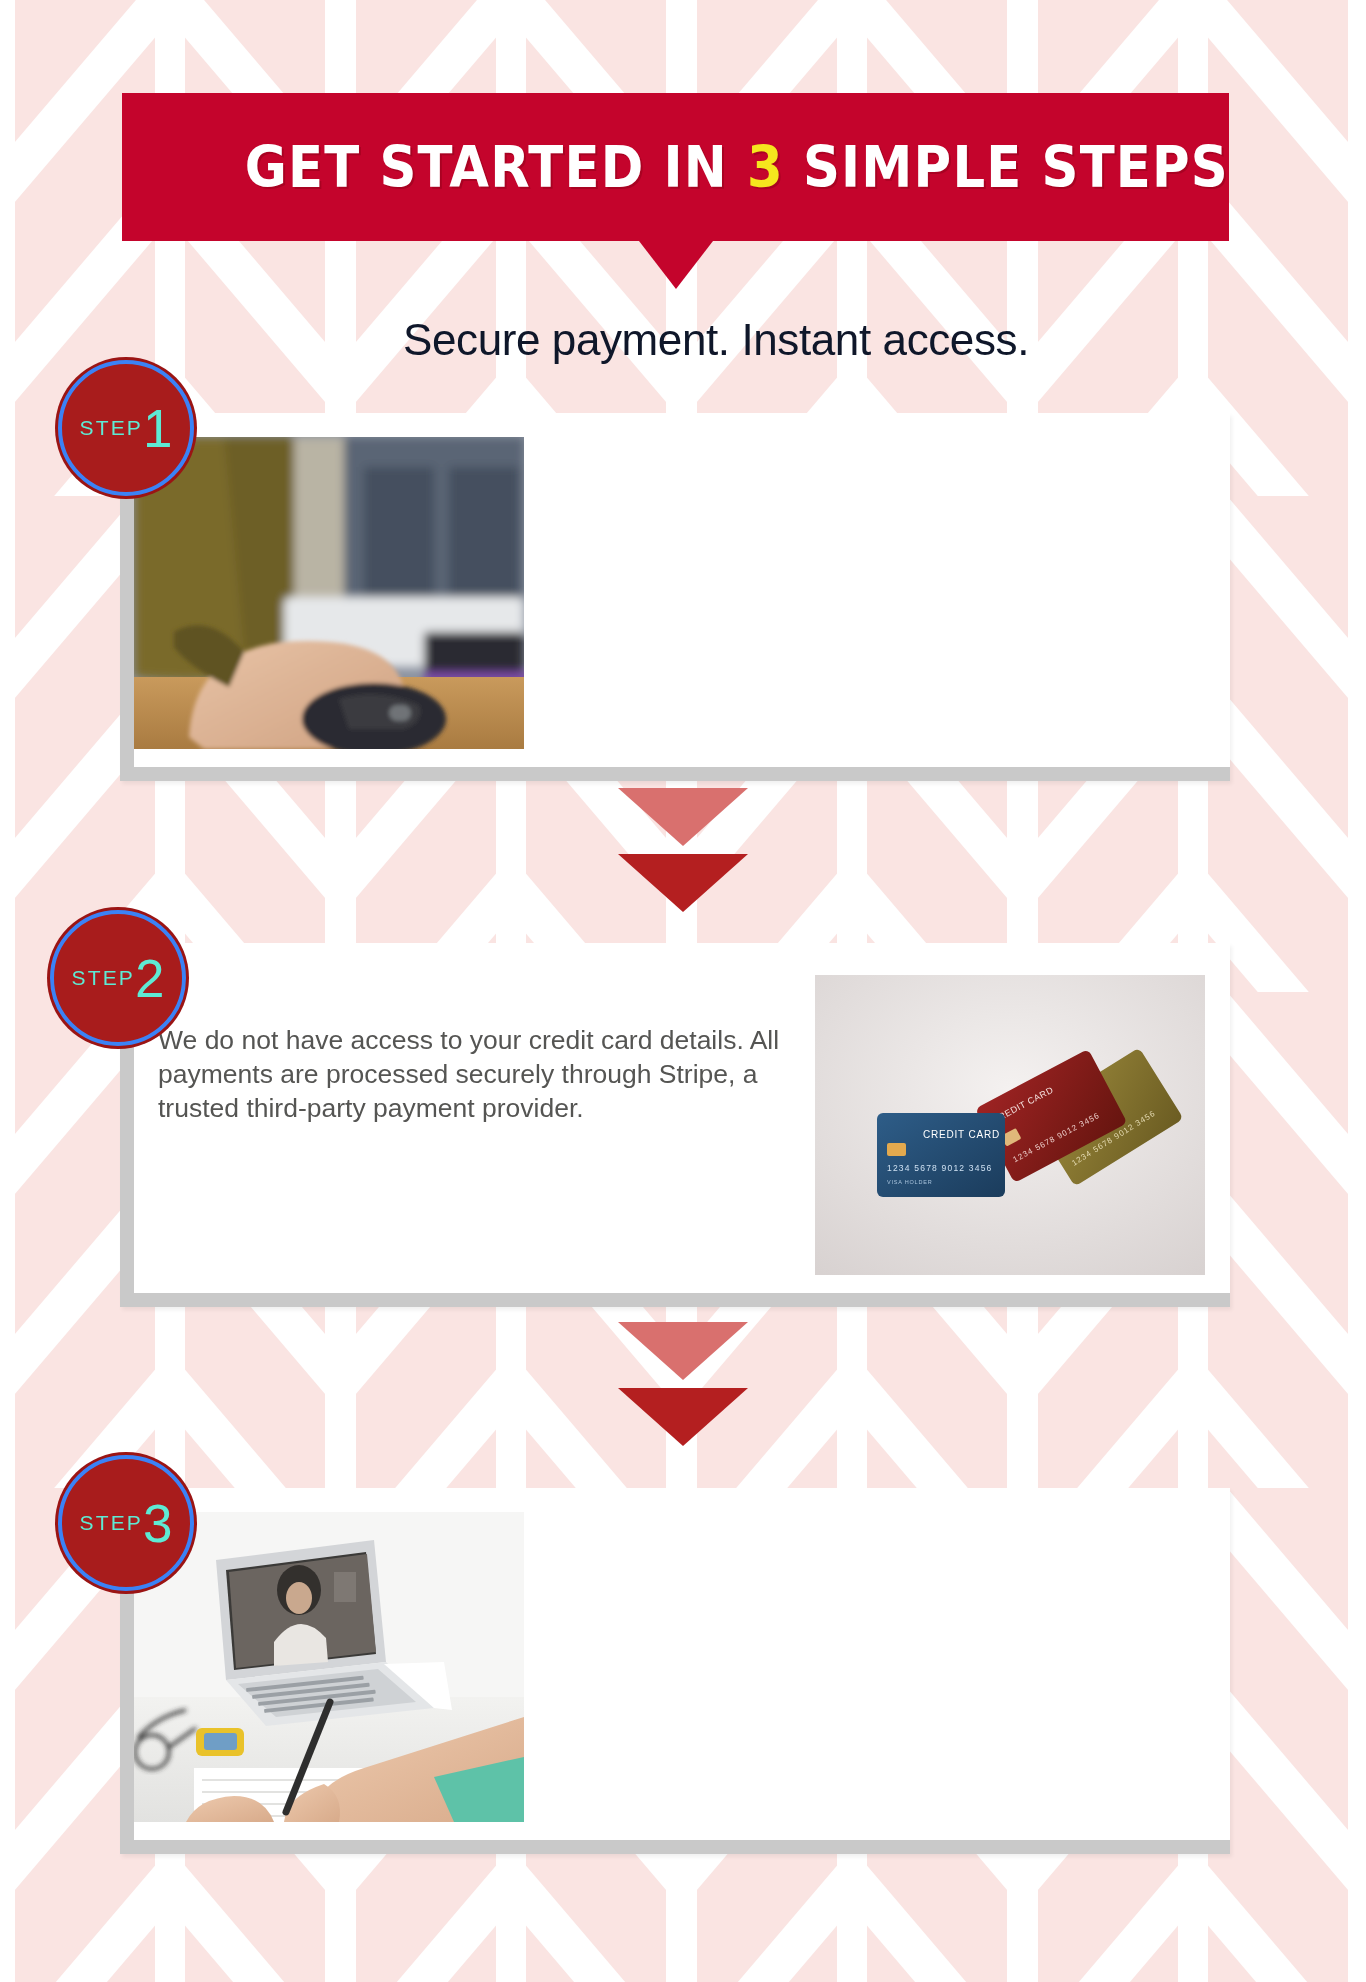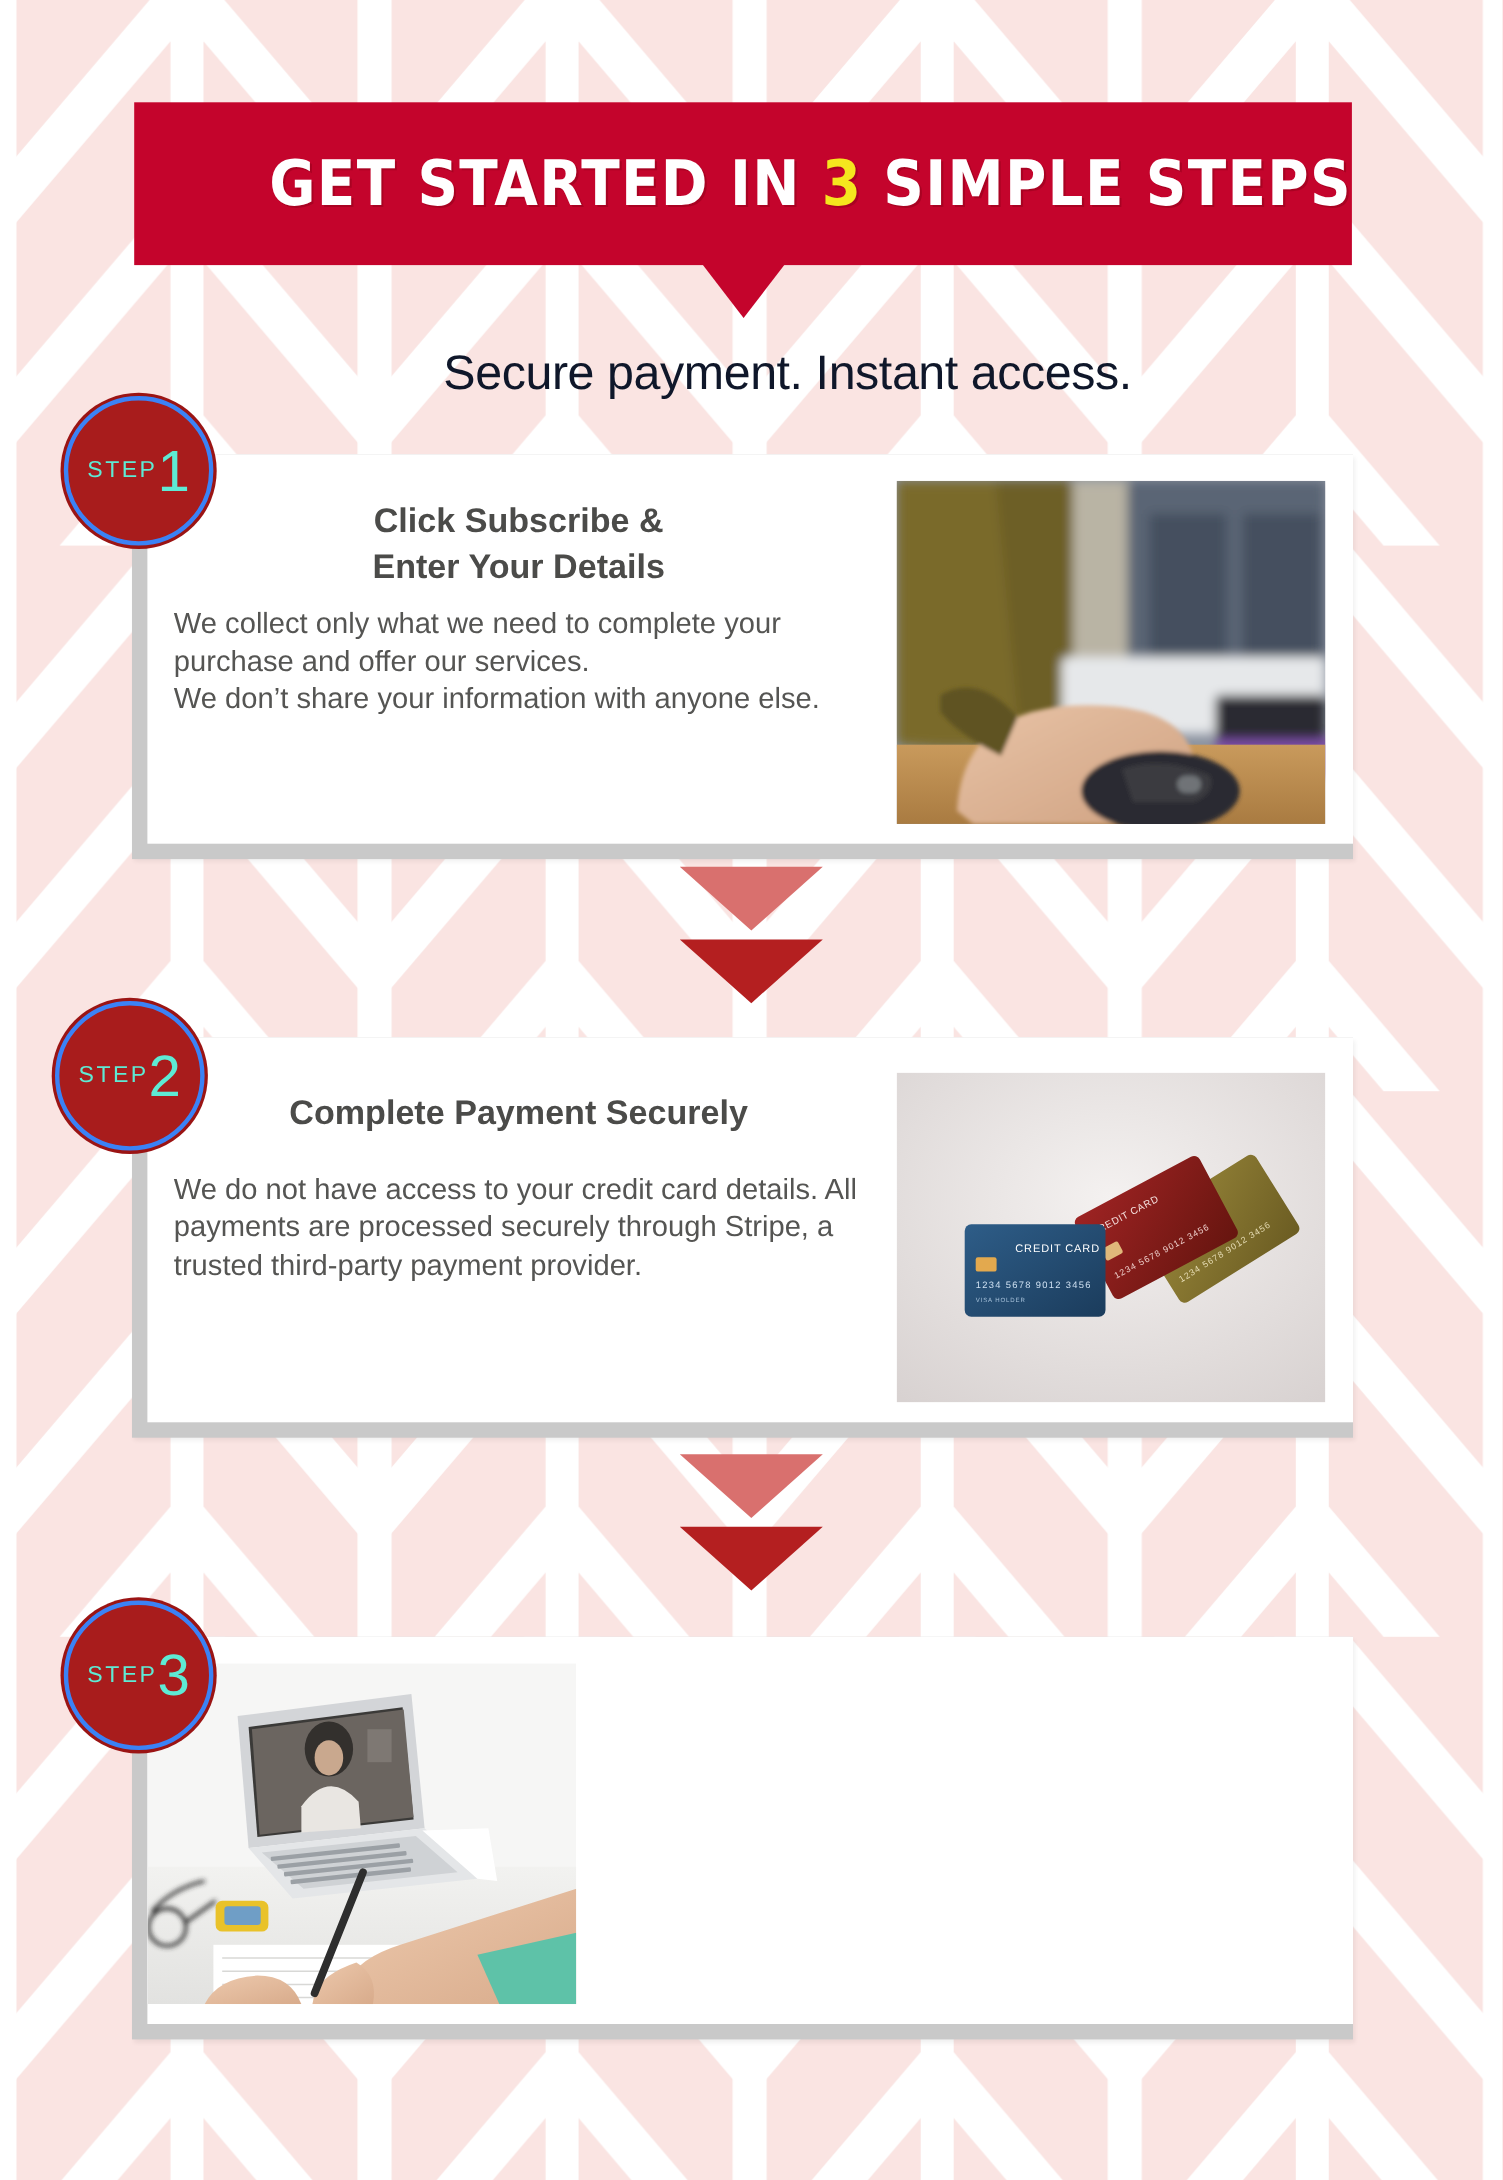--- a/index.html
+++ b/index.html
@@ -228,28 +228,20 @@
 
   <section class="step-block" id="step-1">
 
     <div class="step-badge">
       <span class="badge-word">STEP</span>
       <span class="badge-num">1</span>
     </div>
 
     <div class="step-frame">
       <div class="step-card">
-        <div class="card-text">
-          <h2 class="card-head">
-            <span>Click Subscribe &amp;</span><br>
-            <span>Enter Your Details</span>
-          </h2>
-          <p class="card-body">We collect only what we need to complete your purchase and offer our services.
- We don’t share your information with anyone else.</p>
-        </div>
 
         <div class="card-photo">
           <svg viewBox="0 0 390 312" preserveAspectRatio="xMidYMid slice" xmlns="http://www.w3.org/2000/svg">
             <defs>
               <linearGradient id="deskG" x1="0" y1="0" x2="0" y2="1">
                 <stop offset="0%" stop-color="#c99a5c"></stop>
                   <stop offset="100%" stop-color="#a97b41"></stop>
               </linearGradient>
               <linearGradient id="skinG" x1="0" y1="0" x2="1" y2="1">
                 <stop offset="0%" stop-color="#e8c3a6"></stop>
@@ -296,21 +288,20 @@
   <section class="step-block" id="step-2">
 
     <div class="step-badge">
       <span class="badge-word">STEP</span>
       <span class="badge-num">2</span>
     </div>
 
     <div class="step-frame">
       <div class="step-card">
         <div class="card-text">
-          <h2 class="card-head">Complete Payment Securely</h2>
           <p class="card-body">We do not have access to your credit card details. All payments are processed securely through Stripe, a trusted third-party payment provider.</p>
         </div>
 
         <div class="card-photo">
           <svg viewBox="0 0 390 300" preserveAspectRatio="xMidYMid slice" xmlns="http://www.w3.org/2000/svg">
             <defs>
               <radialGradient id="bgCards" cx="50%" cy="38%" r="78%">
                 <stop offset="0%" stop-color="#f4f1f0"></stop>
                   <stop offset="100%" stop-color="#d8d2d1"></stop>
               </radialGradient>

